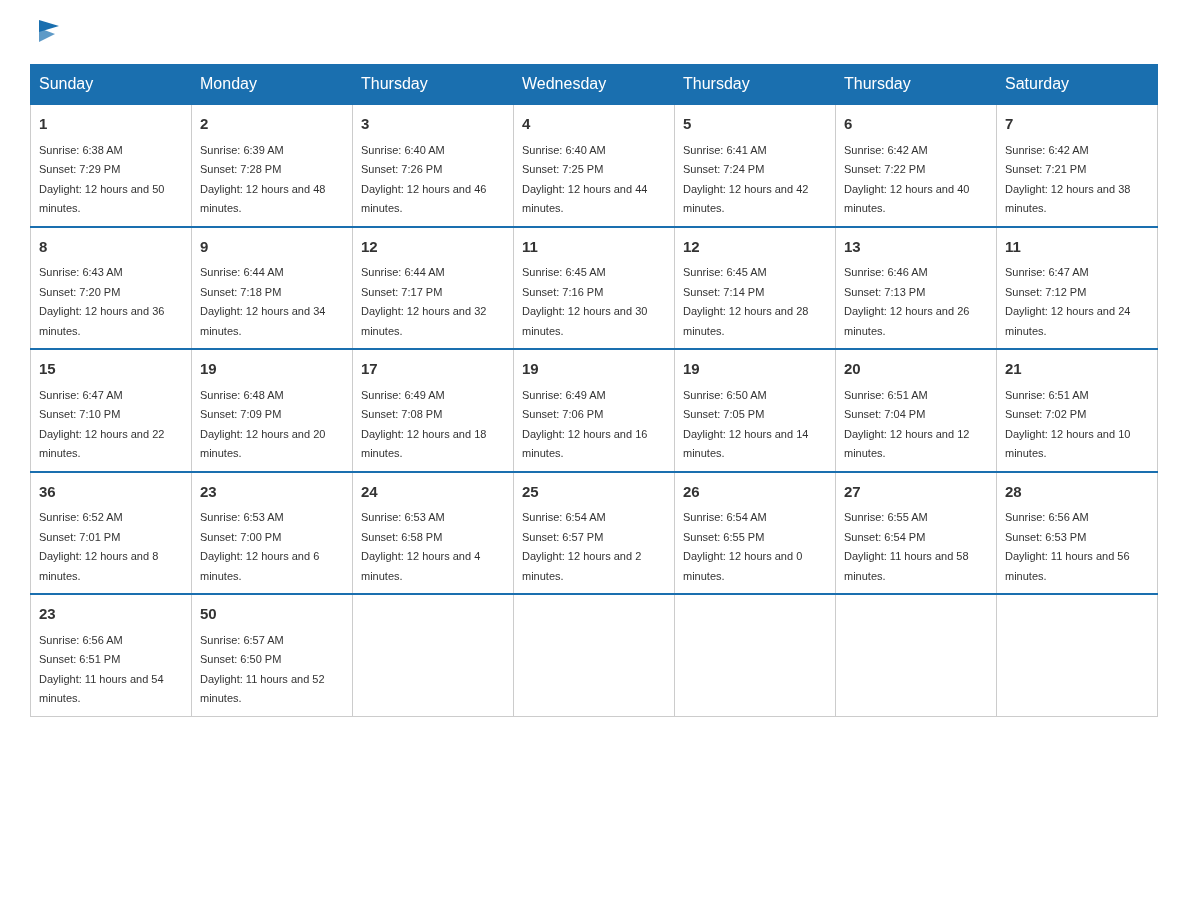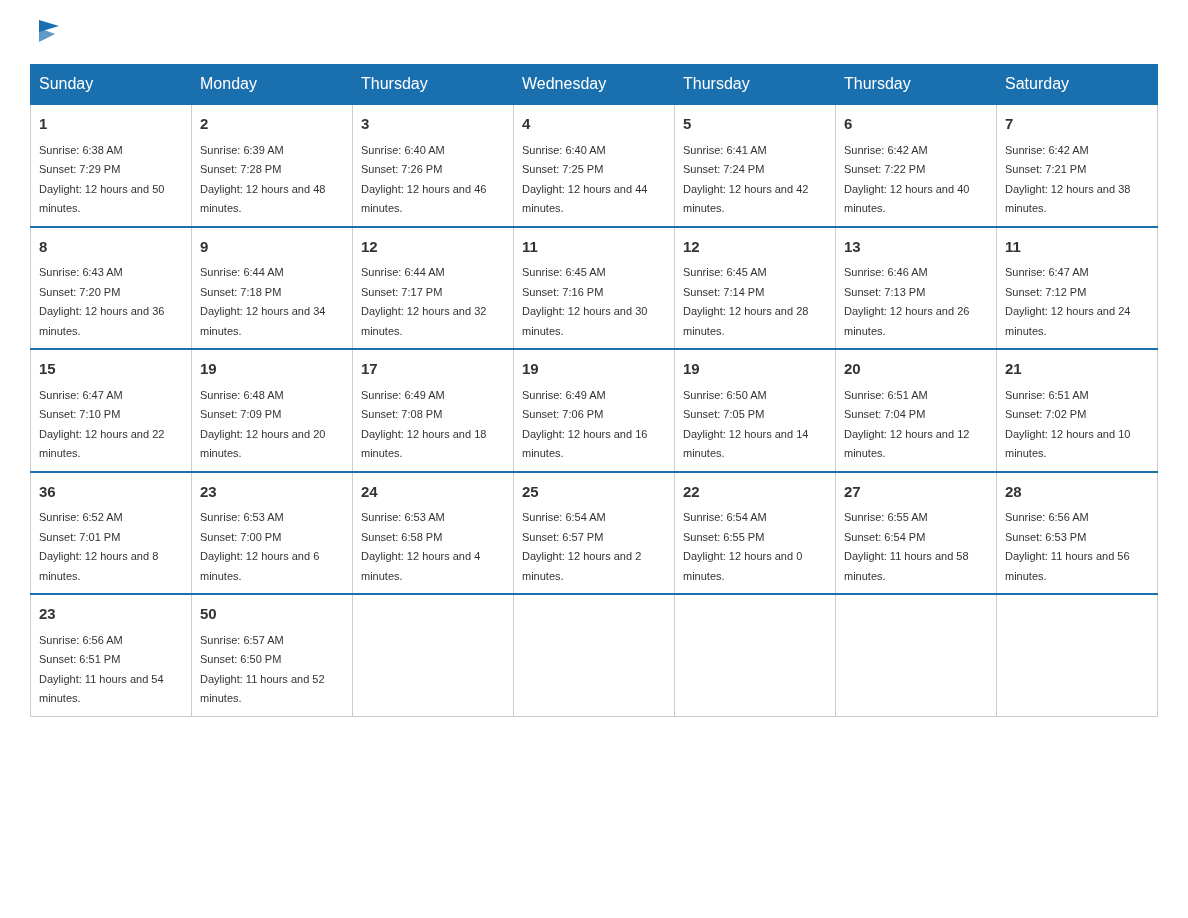--- a/index.html
+++ b/index.html
@@ -146,21 +146,21 @@
         <td><span class="day-number">19</span><span class="day-info">Sunrise: 6:49 AM<br>Sunset: 7:06 PM<br>Daylight: 12 hours and 16 minutes.</span></td>
         <td><span class="day-number">19</span><span class="day-info">Sunrise: 6:50 AM<br>Sunset: 7:05 PM<br>Daylight: 12 hours and 14 minutes.</span></td>
         <td><span class="day-number">20</span><span class="day-info">Sunrise: 6:51 AM<br>Sunset: 7:04 PM<br>Daylight: 12 hours and 12 minutes.</span></td>
         <td><span class="day-number">21</span><span class="day-info">Sunrise: 6:51 AM<br>Sunset: 7:02 PM<br>Daylight: 12 hours and 10 minutes.</span></td>
       </tr>
       <tr>
         <td><span class="day-number">36</span><span class="day-info">Sunrise: 6:52 AM<br>Sunset: 7:01 PM<br>Daylight: 12 hours and 8 minutes.</span></td>
         <td><span class="day-number">23</span><span class="day-info">Sunrise: 6:53 AM<br>Sunset: 7:00 PM<br>Daylight: 12 hours and 6 minutes.</span></td>
         <td><span class="day-number">24</span><span class="day-info">Sunrise: 6:53 AM<br>Sunset: 6:58 PM<br>Daylight: 12 hours and 4 minutes.</span></td>
         <td><span class="day-number">25</span><span class="day-info">Sunrise: 6:54 AM<br>Sunset: 6:57 PM<br>Daylight: 12 hours and 2 minutes.</span></td>
-        <td><span class="day-number">22</span><span class="day-info">Sunrise: 6:54 AM<br>Sunset: 6:55 PM<br>Daylight: 12 hours and 0 minutes.</span></td>
+        <td><span class="day-number">26</span><span class="day-info">Sunrise: 6:54 AM<br>Sunset: 6:55 PM<br>Daylight: 12 hours and 0 minutes.</span></td>
         <td><span class="day-number">27</span><span class="day-info">Sunrise: 6:55 AM<br>Sunset: 6:54 PM<br>Daylight: 11 hours and 58 minutes.</span></td>
         <td><span class="day-number">28</span><span class="day-info">Sunrise: 6:56 AM<br>Sunset: 6:53 PM<br>Daylight: 11 hours and 56 minutes.</span></td>
       </tr>
       <tr>
         <td><span class="day-number">23</span><span class="day-info">Sunrise: 6:56 AM<br>Sunset: 6:51 PM<br>Daylight: 11 hours and 54 minutes.</span></td>
         <td><span class="day-number">50</span><span class="day-info">Sunrise: 6:57 AM<br>Sunset: 6:50 PM<br>Daylight: 11 hours and 52 minutes.</span></td>
         <td></td>
         <td></td>
         <td></td>
         <td></td>

